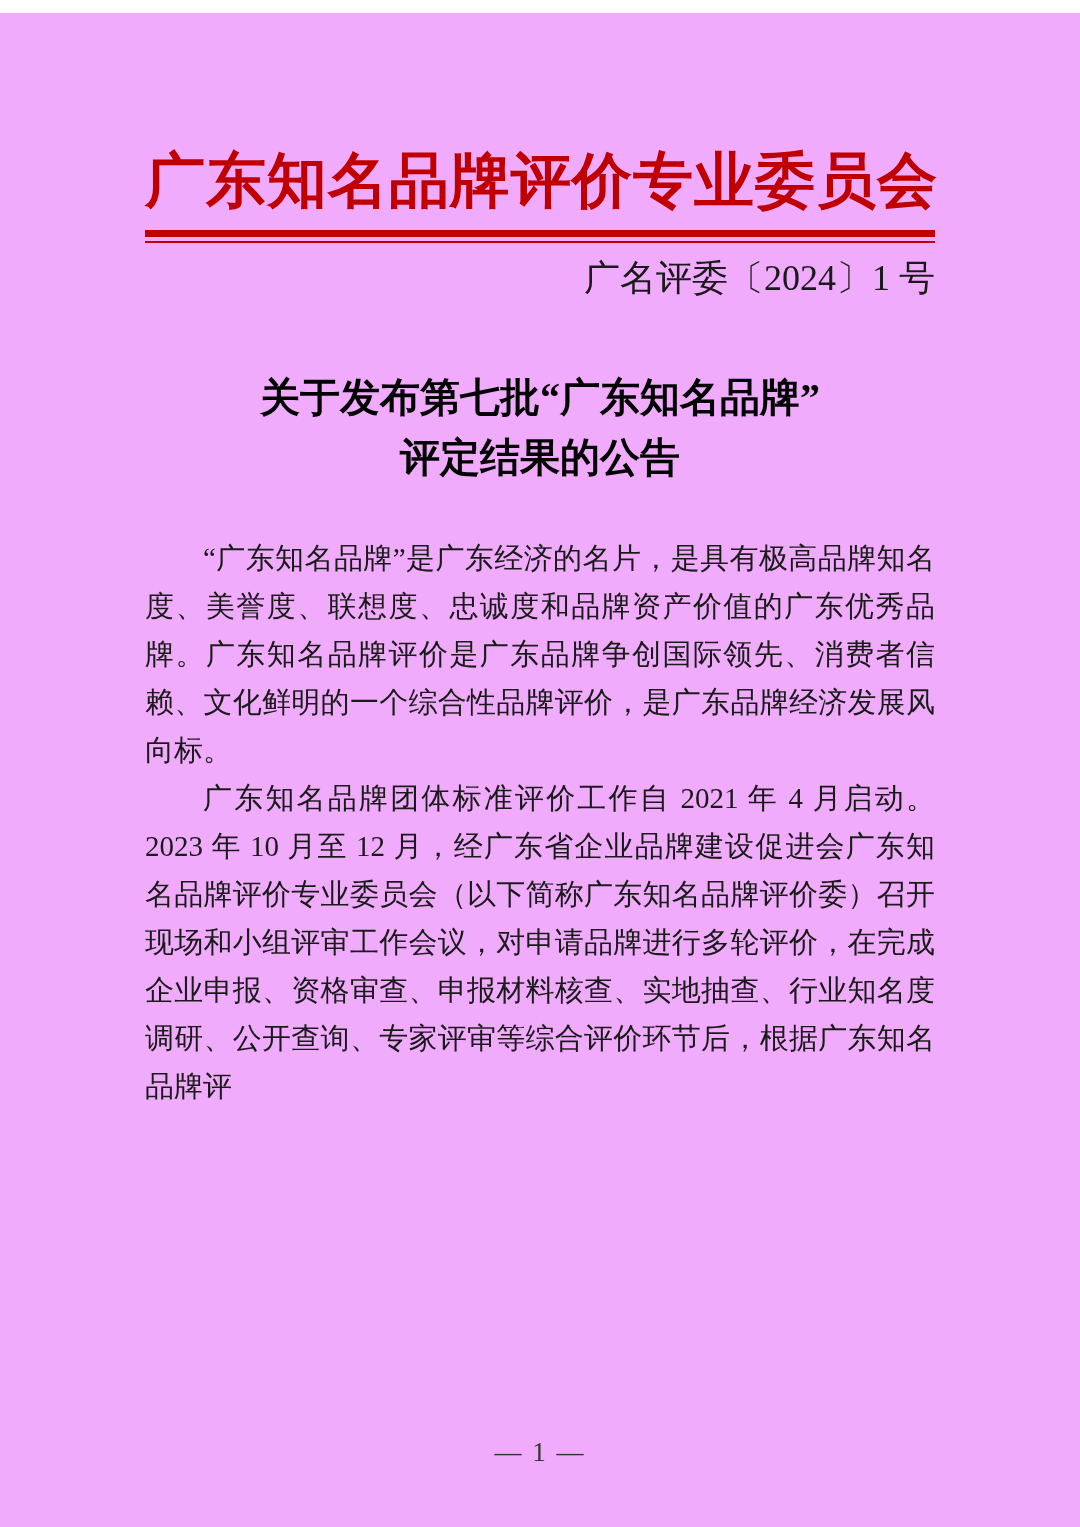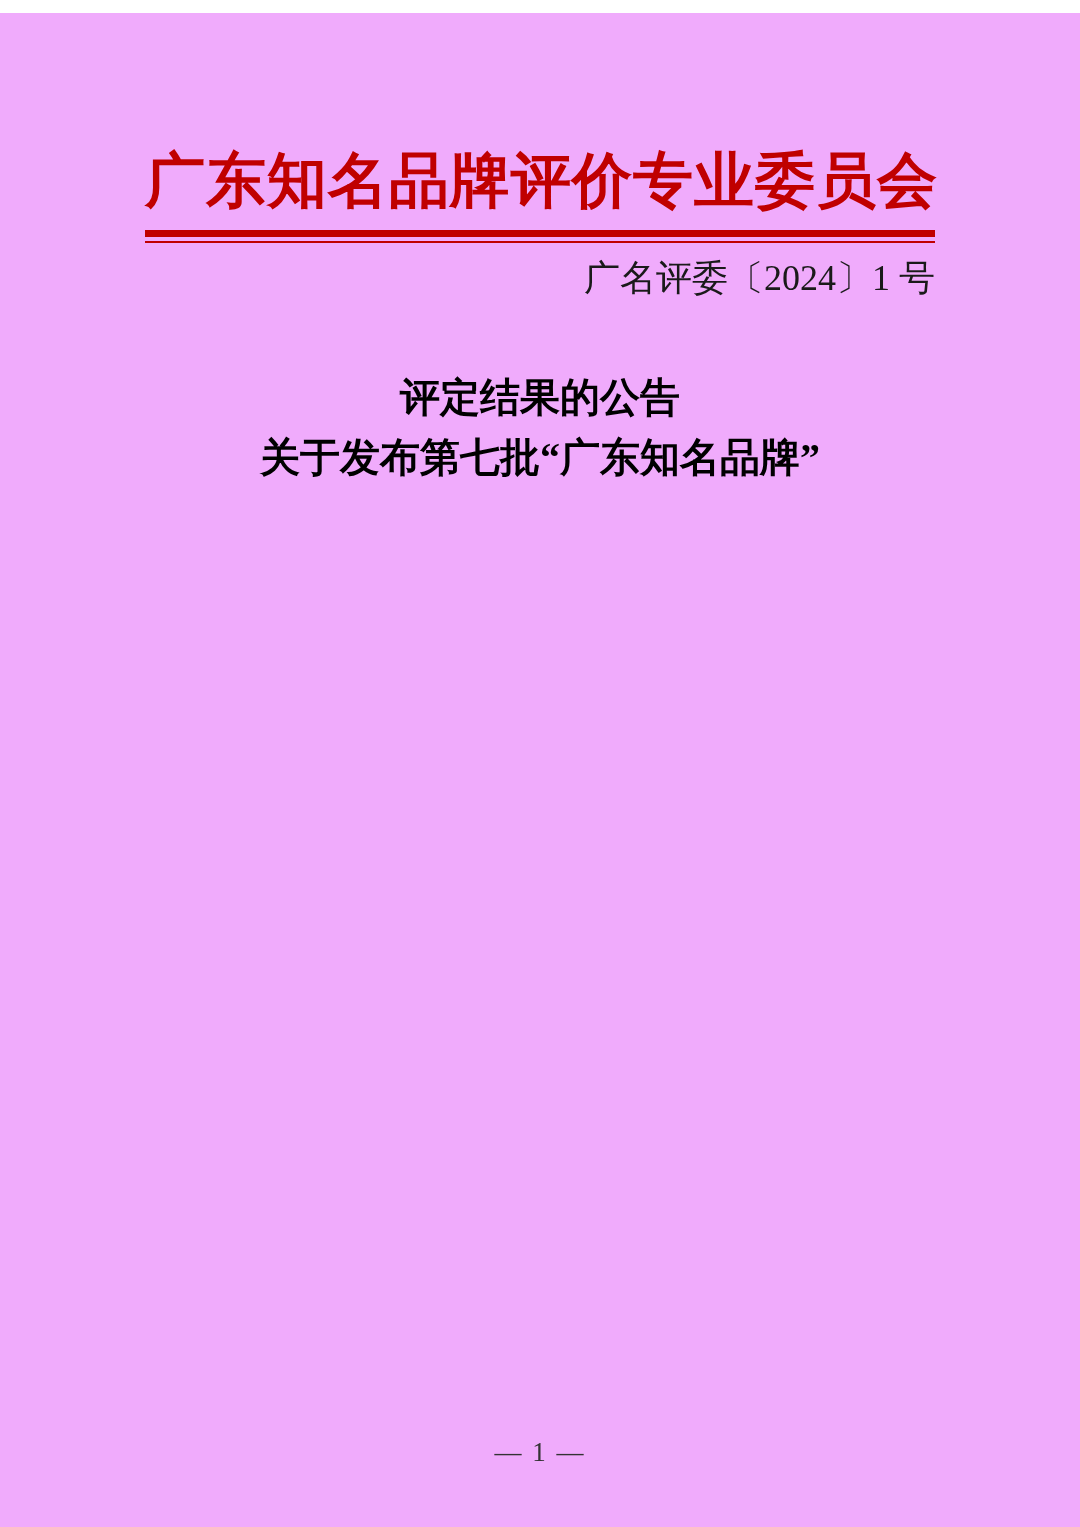--- a/index.html
+++ b/index.html
@@ -80,23 +80,25 @@
 <div class="page">
   <div class="content">
 
     <h1 class="org-name">广东知名品牌评价专业委员会</h1>
 
     <div class="red-rule"></div>
 
     <div class="doc-number">广名评委〔2024〕1 号</div>
 
     <div class="announcement-title">
+      <div>关于发布第七批“广东知名品牌”</div>
       <div>评定结果的公告</div>
-      <div>关于发布第七批“广东知名品牌”</div>
     </div>
 
     <div class="body-text">
+      <p>“广东知名品牌”是广东经济的名片，是具有极高品牌知名度、美誉度、联想度、忠诚度和品牌资产价值的广东优秀品牌。广东知名品牌评价是广东品牌争创国际领先、消费者信赖、文化鲜明的一个综合性品牌评价，是广东品牌经济发展风向标。</p>
+      <p>广东知名品牌团体标准评价工作自 2021 年 4 月启动。2023 年 10 月至 12 月，经广东省企业品牌建设促进会广东知名品牌评价专业委员会（以下简称广东知名品牌评价委）召开现场和小组评审工作会议，对申请品牌进行多轮评价，在完成企业申报、资格审查、申报材料核查、实地抽查、行业知名度调研、公开查询、专家评审等综合评价环节后，根据广东知名品牌评</p>
     </div>
 
   </div>
 
   <div class="page-footer">— 1 —</div>
 </div>
 
 </body></html>

